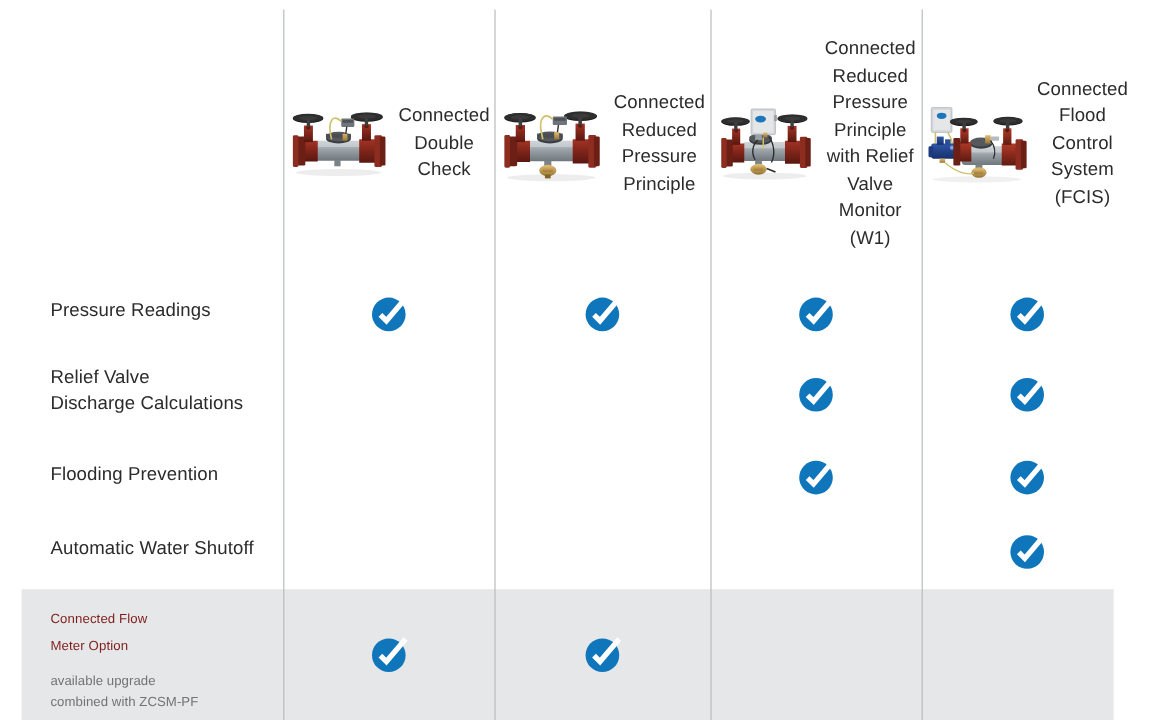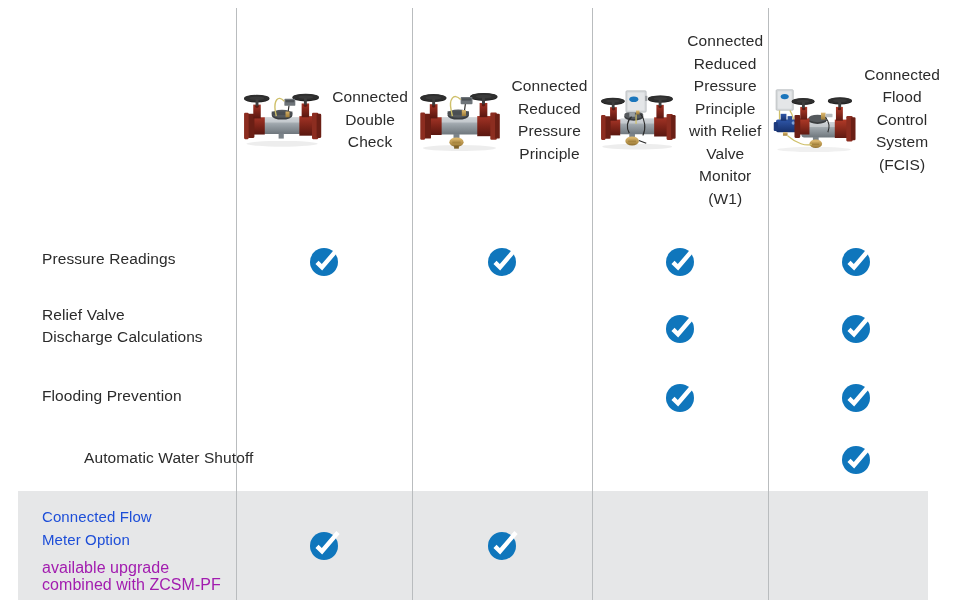--- a/index.html
+++ b/index.html
@@ -154,30 +154,30 @@
     width: 960px;
     height: 109px;
   }
   .opt-label {
     position: absolute;
     left: 42px;
     top: 14px;
     width: 195px;
   }
   .opt-title {
-    font-size: 15px;
+    font-size: 11px;
     line-height: 23px;
-    color: #1d4ed8;
+    color: #7f1d1d;
     letter-spacing: 0.1px;
   }
   .opt-sub {
     margin-top: 9px;
-    font-size: 16px;
+    font-size: 11px;
     line-height: 16.5px;
-    color: #a21caf;
+    color: #737373;
     letter-spacing: 0.05px;
   }
   .opt-slot {
     position: absolute;
     top: 0;
     height: 109px;
     display: flex;
     align-items: center;
     justify-content: center;
   }
@@ -578,21 +578,21 @@
         <span class="check">
           <svg viewBox="0 0 34 34" xmlns="http://www.w3.org/2000/svg">
               <circle cx="17" cy="17" r="14" fill="#0f76bc"></circle>
               <path d="M10 17.4 L15 22.3 L31 3.5" stroke="#ffffff" stroke-width="4.4" fill="none"></path>
             </svg>
         </span>
       </div>
     </div>
 
     <div class="feat-row r3">
-      <div class="feat-label" style="white-space: pre-line; width: 200px; margin-left: 42px;">Automatic Water Shutoff</div>
+      <div class="feat-label" style="white-space: pre-line; width: 200px;">Automatic Water Shutoff</div>
       <div class="check-slot c1">
         <span class="check hidden">
           <svg viewBox="0 0 34 34" xmlns="http://www.w3.org/2000/svg">
               <circle cx="17" cy="17" r="14" fill="#0f76bc"></circle>
               <path d="M10 17.4 L15 22.3 L31 3.5" stroke="#ffffff" stroke-width="4.4" fill="none"></path>
             </svg>
         </span>
       </div>
       <div class="check-slot c2">
         <span class="check hidden">

